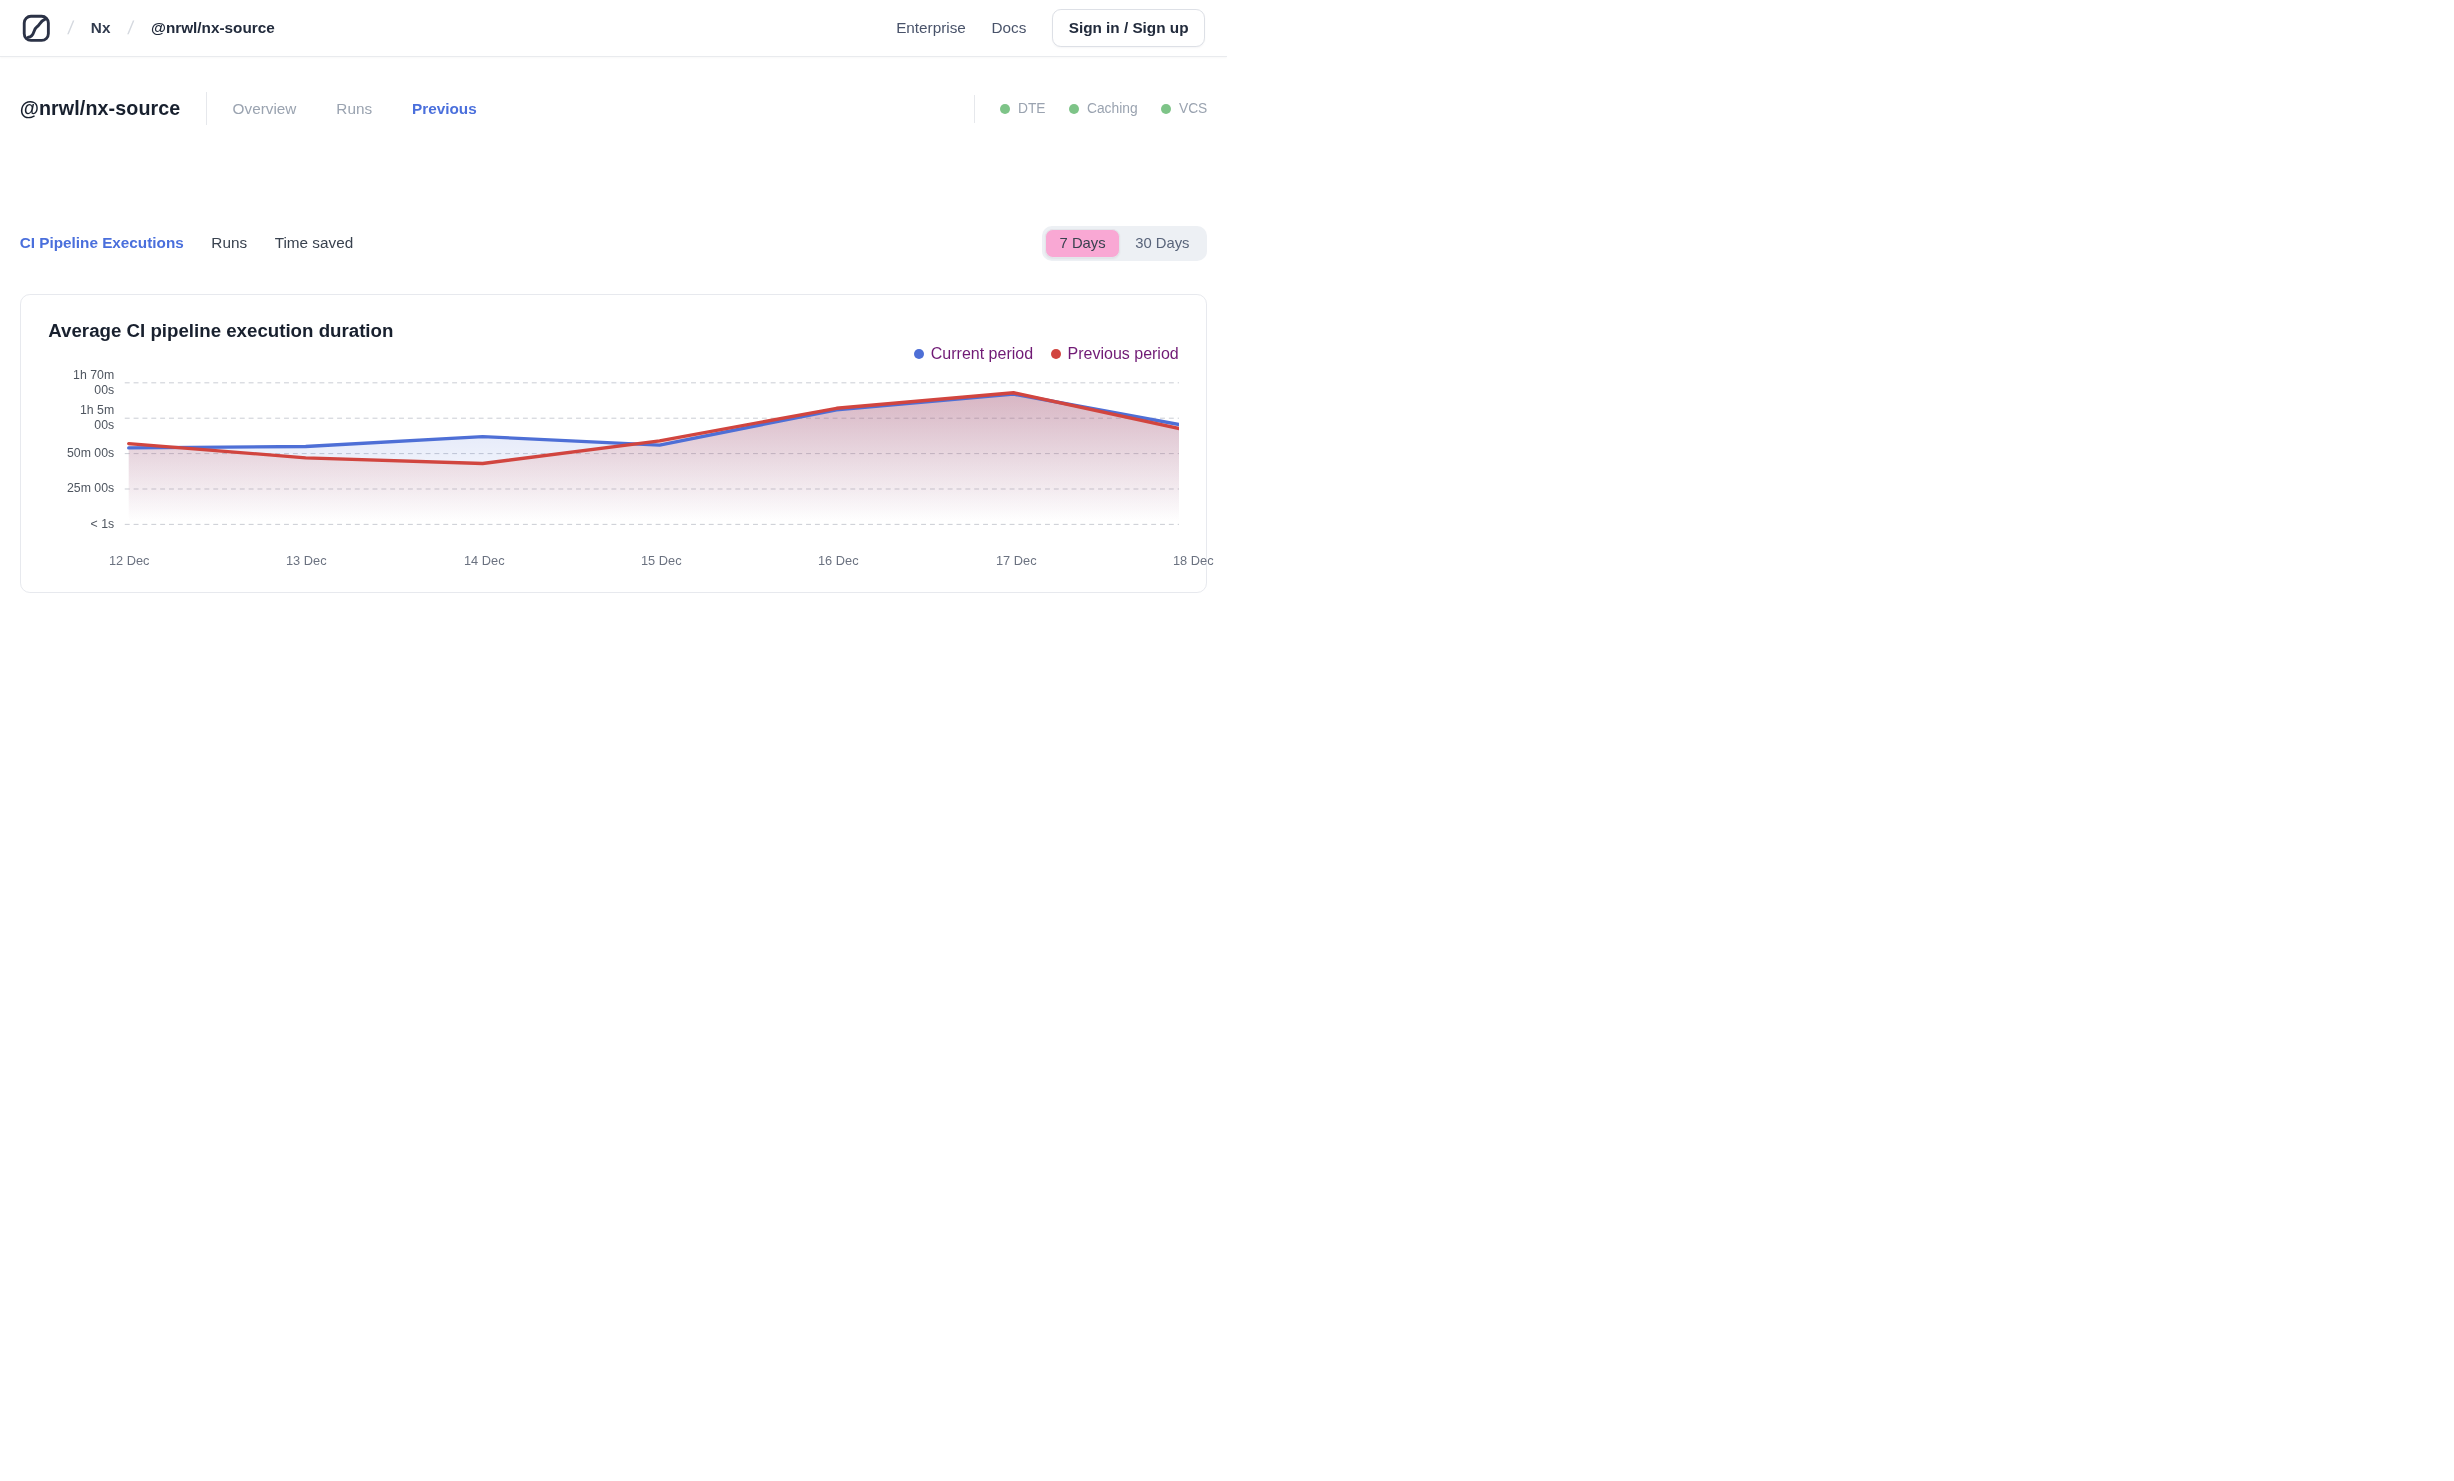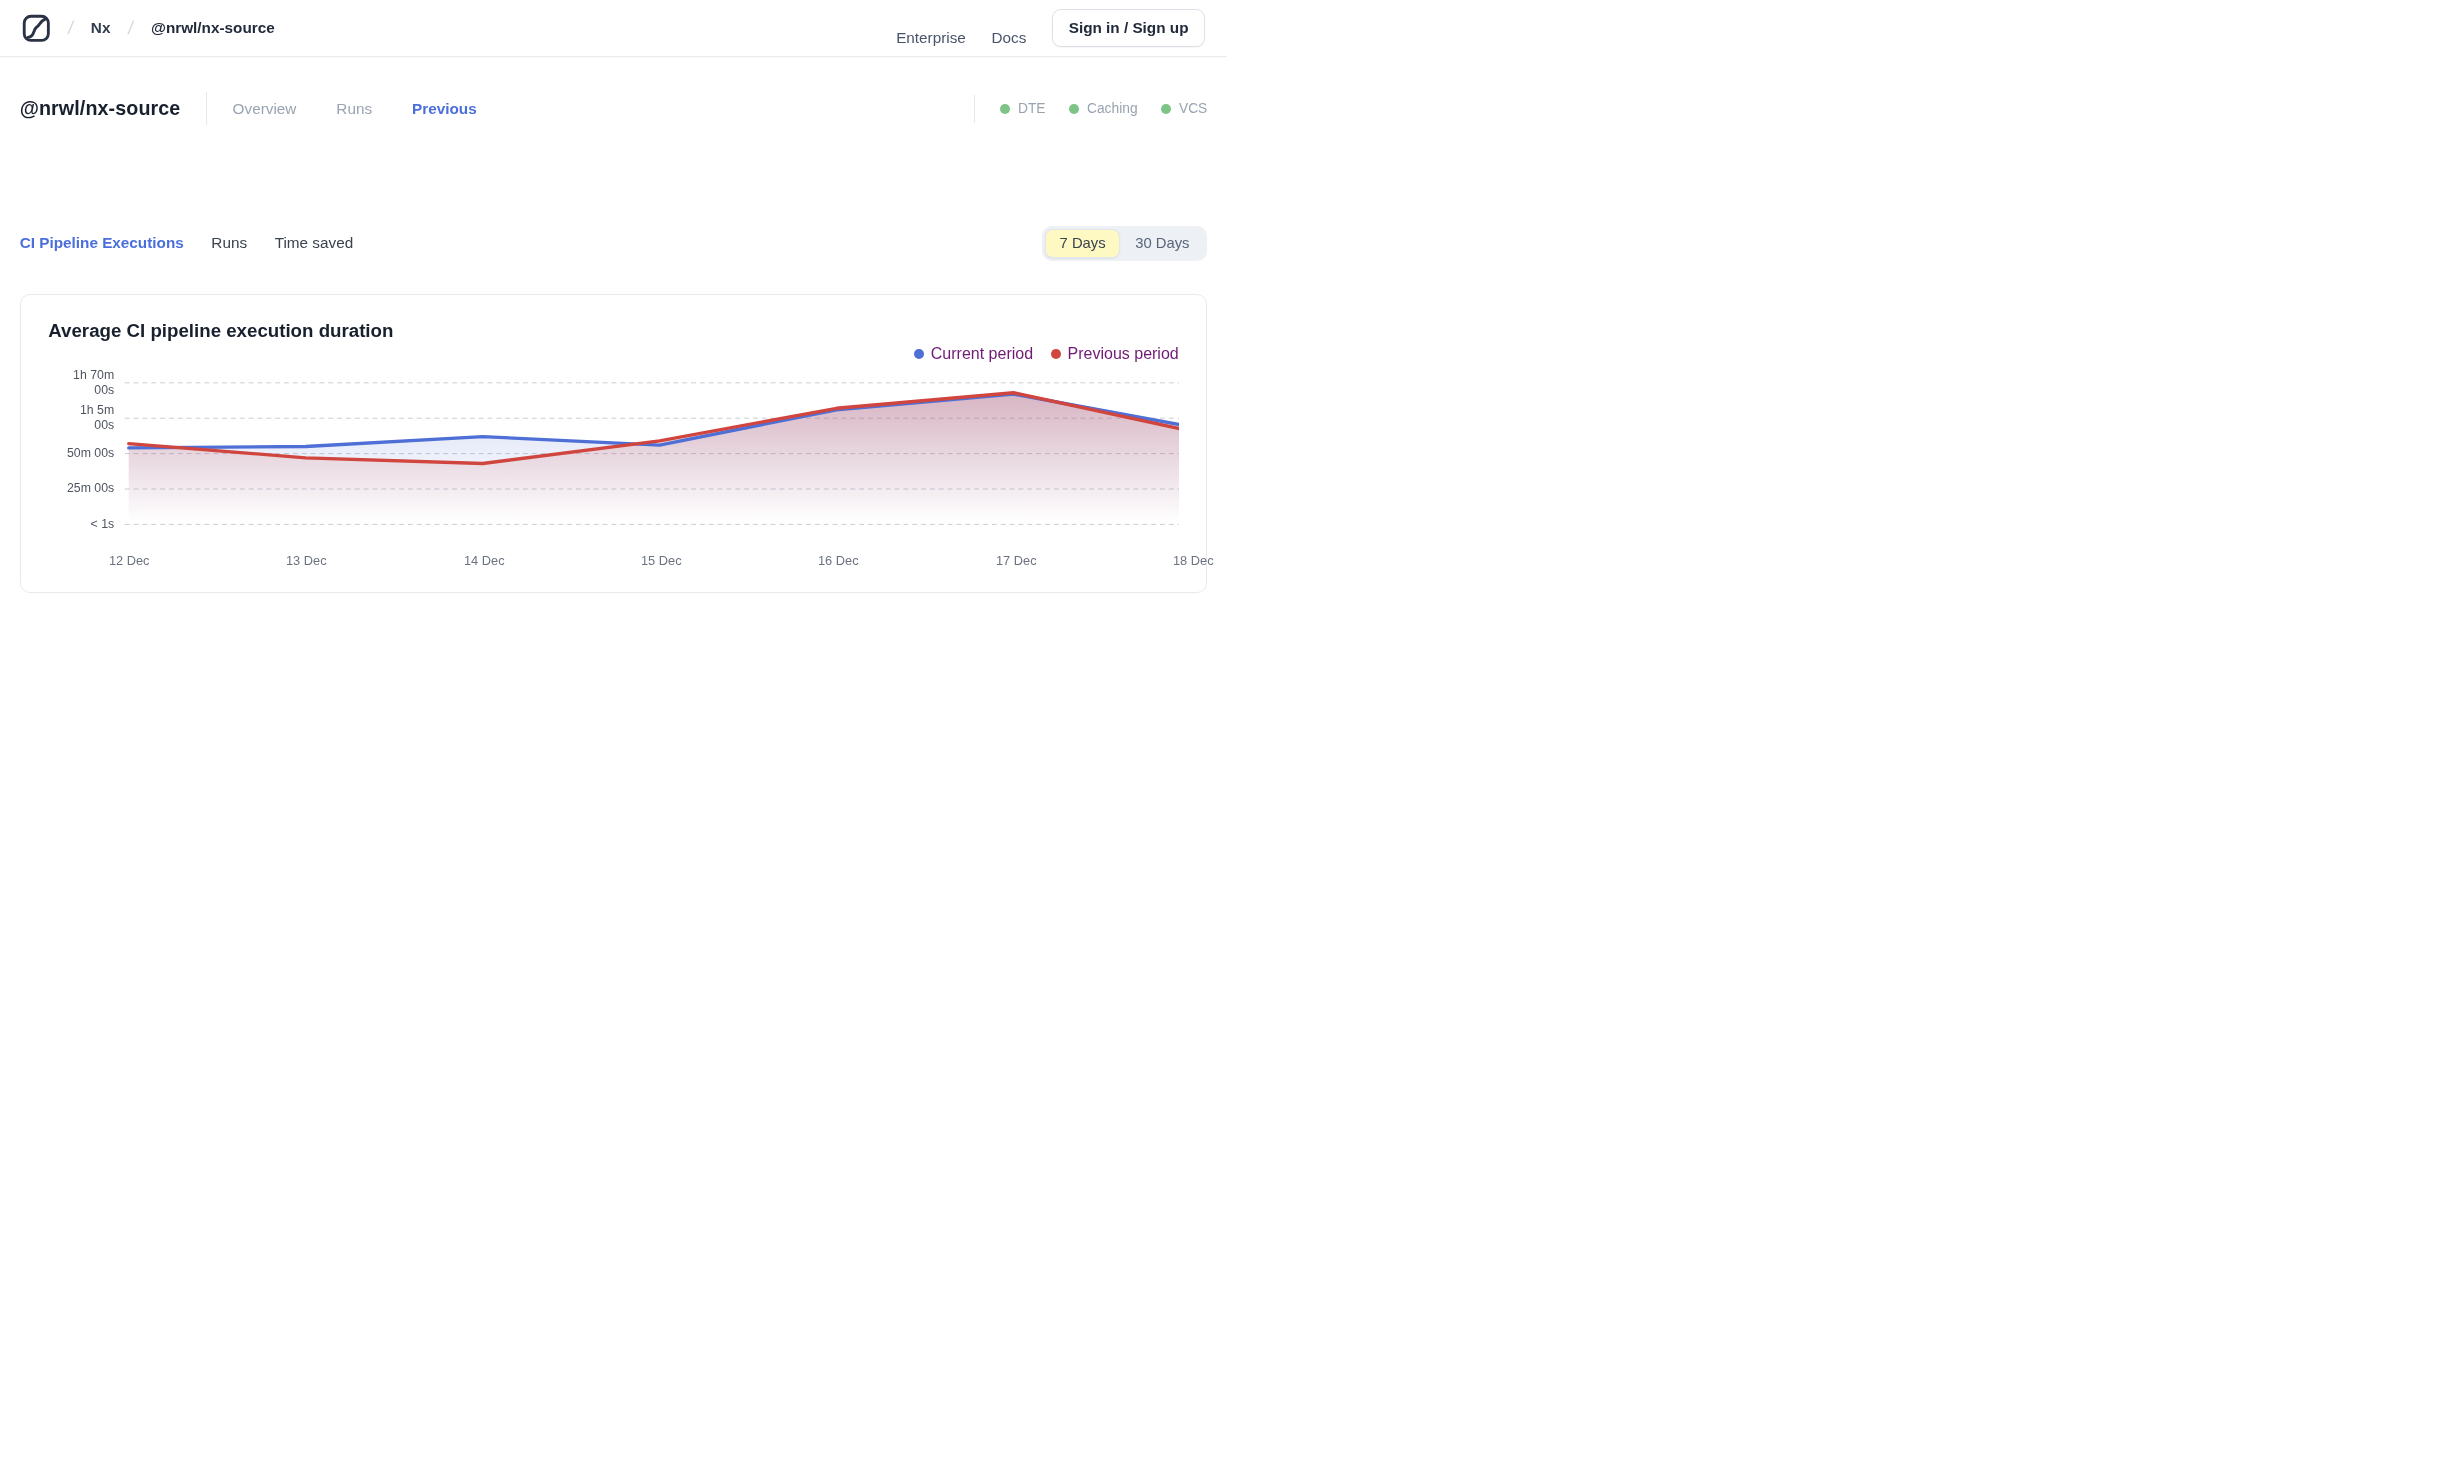--- a/index.html
+++ b/index.html
@@ -7,21 +7,21 @@
   body { height:741px; overflow:hidden; }
 
   
   .nav { height:57px; display:flex; align-items:center; justify-content:space-between;
          padding:0 21.7px; border-bottom:1px solid #e9ebee; box-shadow:0 1px 2px rgba(20,24,40,.03); background:#fff; }
   .nav-left { display:flex; align-items:center; gap:17.7px; }
   .logo-box { display:flex; align-items:center; cursor:pointer; }
   .crumb-sep { color:#d5d9df; font-size:18.7px; font-weight:300; transform:skewX(-8deg); }
   .crumb-org { font-size:15.3px; font-weight:600; color:#313b4e; }
   .crumb-ws  { font-size:15.3px; font-weight:700; color:#222b3c; }
-  .nav-right { display:flex; align-items:flex-end; gap:25.6px; }
+  .nav-right { display:flex; align-items:center; gap:25.6px; }
   .nav-link { font-size:15.3px; color:#49536a; cursor:pointer; }
   .signin-btn { font-size:15.3px; font-weight:600; color:#222b3c; background:#fff;
                 border:1px solid #dde0e6; border-radius:8.9px; padding:8.9px 15.8px; cursor:pointer;
                 box-shadow:0 1px 2px rgba(20,24,40,.04); }
 
   
   .page { padding:0 19.7px; }
 
   .ws-header { display:flex; align-items:center; justify-content:space-between; margin-top:37px; height:29.6px; }
   .ws-left { display:flex; align-items:center; }
@@ -35,21 +35,21 @@
   .status-item { display:flex; align-items:center; gap:7.9px; }
   .status-dot { width:9.9px; height:9.9px; border-radius:50%; background:#7ec488; }
   .status-label { font-size:13.8px; color:#9aa3b0; }
 
   .metric-row { display:flex; align-items:center; justify-content:space-between; margin-top:102px; }
   .metric-tabs { display:flex; align-items:center; gap:27.6px; }
   .metric-tab { font-size:15.3px; color:#39424f; cursor:pointer; }
   .metric-tab.active { color:#4a6fdc; font-weight:700; }
   .range-toggle { display:flex; background:#edf0f4; border-radius:9.9px; padding:3px; }
   .range-opt { font-size:14.8px; padding:6.9px 14.8px; border-radius:7.9px; color:#59647a; cursor:pointer; }
-  .range-opt.selected { background:#fef9c3; color:#39424f; border:1px solid #e3e6ea; box-shadow:0 1px 2px rgba(20,24,40,.06); padding:5.9px 13.8px; }
+  .range-opt.selected { background:#f9a8d4; color:#39424f; border:1px solid #e3e6ea; box-shadow:0 1px 2px rgba(20,24,40,.06); padding:5.9px 13.8px; }
 
   
   .card { margin-top:32.5px; border:1px solid #e7e9ee; border-radius:9.9px; background:#fff; }
   .card-head { display:flex; border-bottom:1px solid #e7e9ee; }
   .stat-cell { position:relative; padding:19.7px 27.6px 21.7px; cursor:pointer; }
   .stat-cell.first { width:50.4%; border-right:1px solid #e7e9ee; }
   .stat-cell.second { flex:1; }
   .stat-label { font-size:14.8px; color:#39424f; }
   .stat-value { font-size:20.7px; font-weight:700; color:#18202e; margin-top:11.8px; letter-spacing:0.2px; }
   .stat-delta { position:absolute; right:25.6px; top:50%; transform:translateY(-50%);

